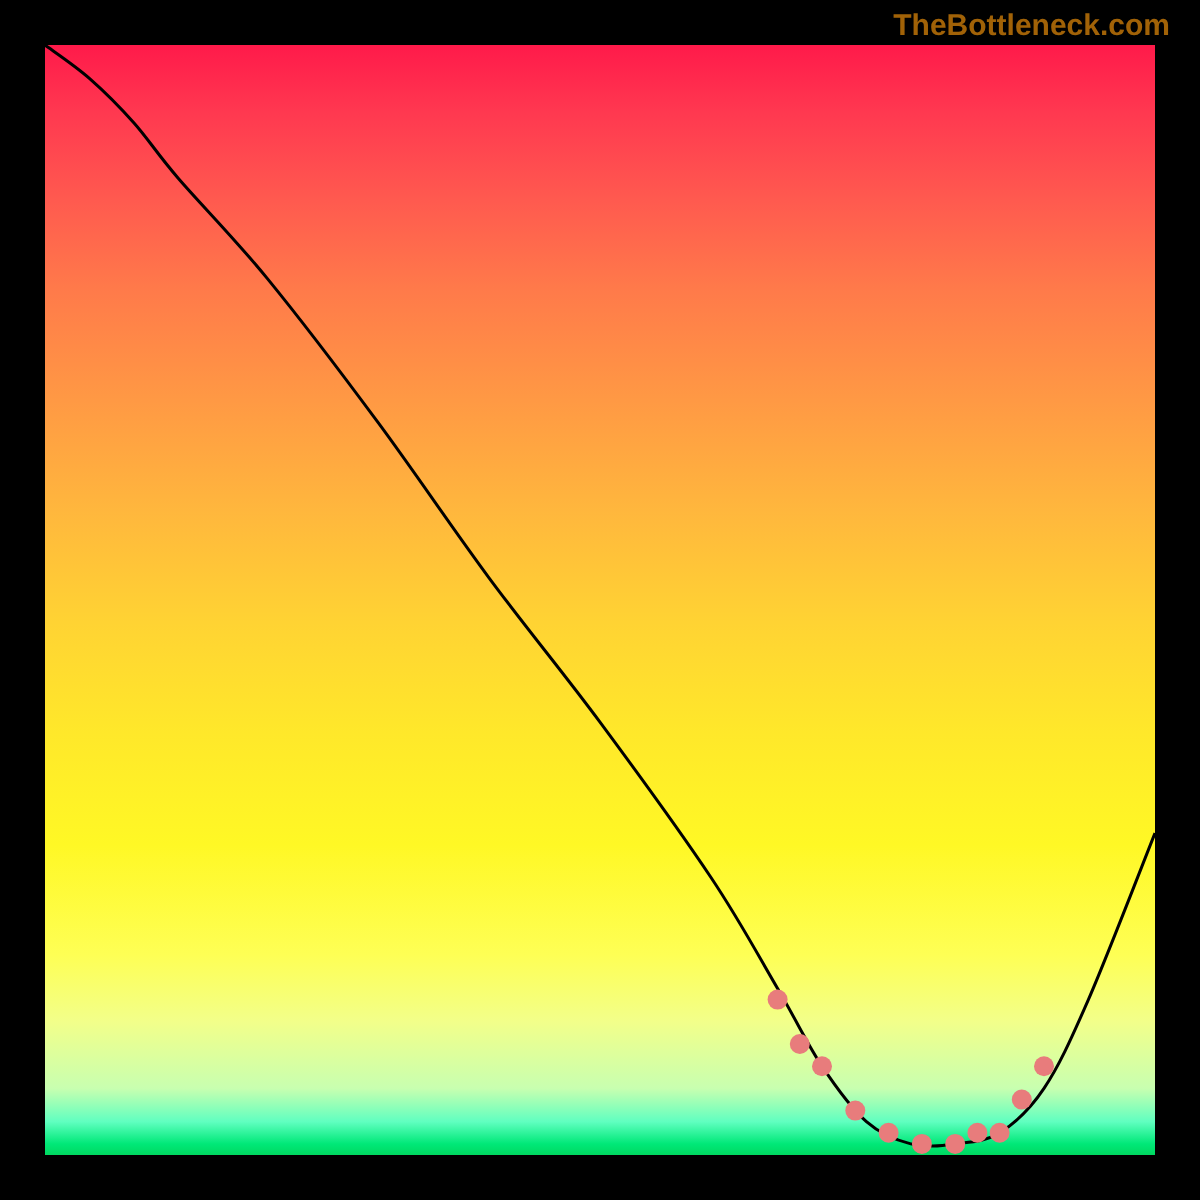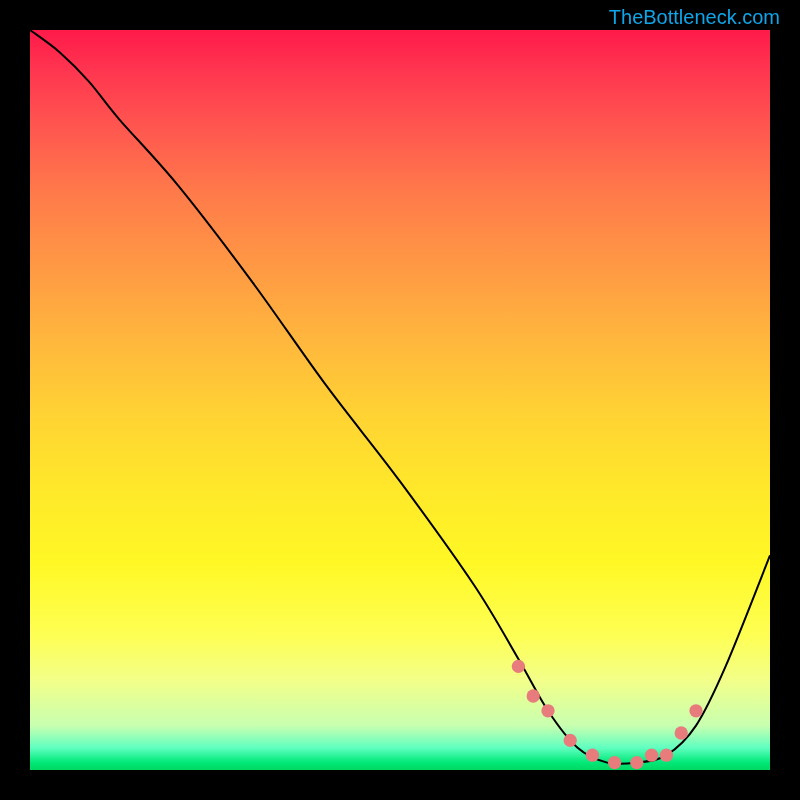--- a/index.html
+++ b/index.html
@@ -14,23 +14,23 @@
   .outer {
     width: 800px;
     height: 800px;
     background: #000;
     position: relative;
   }
   .watermark {
     position: absolute;
     top: 6px;
     right: 20px;
-    color: #0ea5e9;
+    color: #a16207;
     font-size: 20px;
-    font-weight: normal;
+    font-weight: bold;
     z-index: 10;
   }
   .plot-area {
     position: absolute;
     left: 30px;
     top: 30px;
     width: 740px;
     height: 740px;
     background: linear-gradient(to bottom,
       #ff1a4a 0%,

